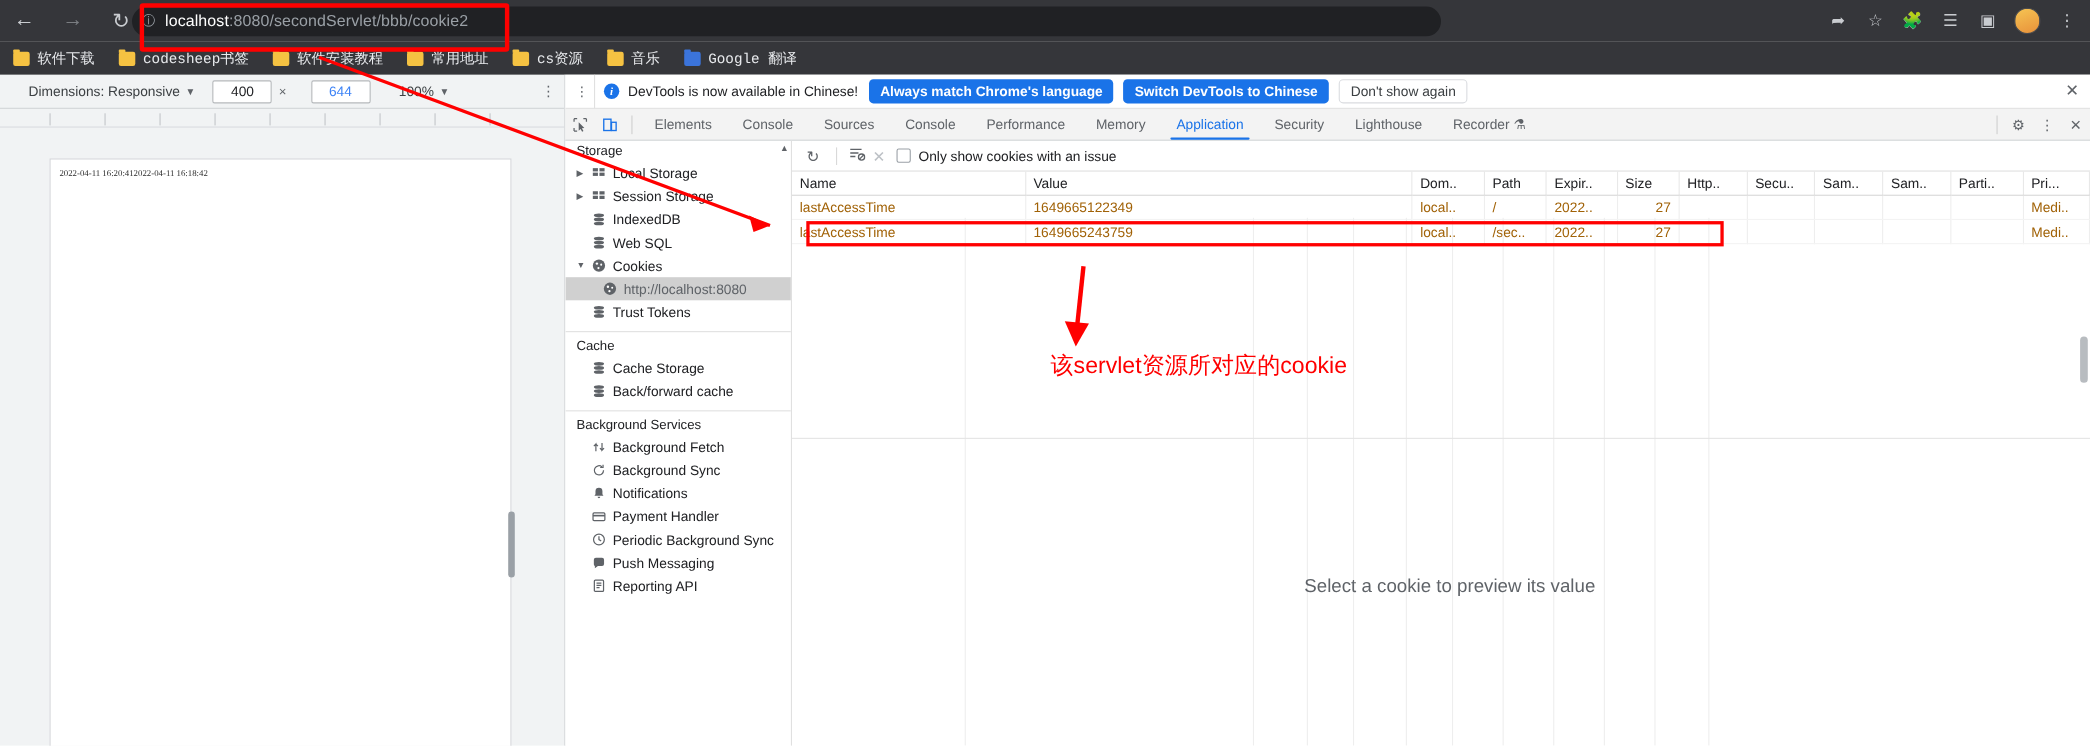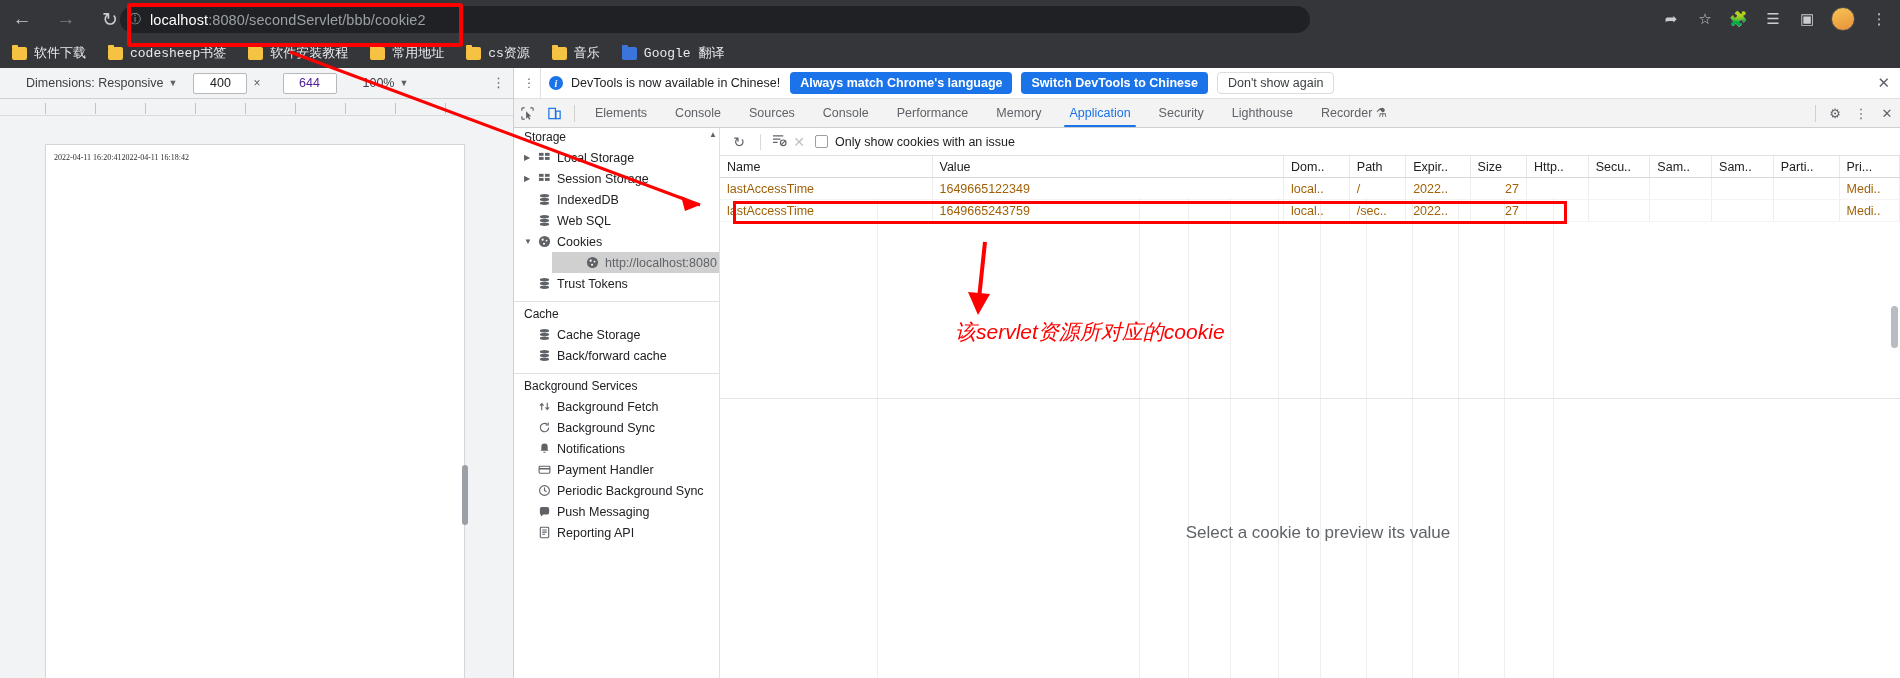--- a/index.html
+++ b/index.html
@@ -31,21 +31,21 @@
   .bm-ico:before{content:"";position:absolute;left:0;top:-2px;width:6px;height:3px;background:#f5c242;border-radius:1px 1px 0 0;}
   .bm-ico.g{background:#3b74db;}
   .bm-ico.g:before{background:#3b74db;}
   .bm-label{font-size:13px;color:#e8eaed;white-space:nowrap;}
 
   
   .devicebar{position:absolute;left:0;top:68px;width:513px;height:31px;background:#f1f3f4;border-bottom:1px solid #cdd0d3;box-sizing:border-box;display:flex;align-items:center;}
   .dim-label{font-size:12.5px;color:#3c4043;margin-left:26px;}
   .caret{font-size:9px;color:#5f6368;margin-left:5px;}
   .dimbox{width:52px;height:19px;border:1px solid #b6b9bc;background:#fff;border-radius:2px;margin-left:16px;font-size:12.5px;color:#202124;display:flex;align-items:center;justify-content:center;}
-  .dimbox.ph{color:#4c1d95;}
+  .dimbox.ph{color:#3b82f6;}
   .xsign{font-size:12px;color:#5f6368;margin:0 6px;}
   .zoomlab{font-size:12.5px;color:#3c4043;margin-left:26px;}
   .kebab-v{position:absolute;right:8px;top:8px;color:#5f6368;font-size:13px;line-height:14px;letter-spacing:0;}
 
   
   .viewport-area{position:absolute;left:0;top:99px;width:513px;height:579px;background:#f1f3f4;}
   .ruler{position:absolute;left:0;top:0;width:513px;height:16px;background:#f1f3f4;border-bottom:1px solid #d9dcdf;}
   .ruler i{position:absolute;top:4px;width:1px;height:11px;background:#c2c5c8;}
   .page-frame{position:absolute;left:45px;top:45px;width:420px;height:672px;background:#ffffff;border:1px solid #d4d6d9;box-sizing:border-box;}
   .page-text{position:absolute;left:8px;top:8px;font-size:8px;color:#2b2b2b;font-family:"Liberation Serif", serif;white-space:nowrap;}
@@ -74,21 +74,21 @@
   .tabstrip-right{position:absolute;right:0;top:0;height:28px;display:flex;align-items:center;}
   .tsr-sep{width:1px;height:17px;background:#d0d0d0;margin:0 6px;}
   .tsr-btn{width:26px;height:28px;display:flex;align-items:center;justify-content:center;color:#5f6368;font-size:13px;}
 
   
   .dt-body{position:relative;height:550px;display:flex;}
   .dt-sidebar{width:206px;background:#ffffff;border-right:1px solid #e0e0e0;box-sizing:border-box;position:relative;overflow:hidden;}
   .sb-scrollup{position:absolute;right:2px;top:2px;color:#5f6368;font-size:8px;}
   .sec-title{font-size:12px;color:#202124;padding:5px 0 3px 10px;}
   .tree-item{display:flex;align-items:center;height:21px;padding-left:10px;font-size:12.5px;color:#202124;white-space:nowrap;}
-  .tree-item.sel{background:#d0d0d0;color:#5f6368;margin-left:38px;}
+  .tree-item.sel{background:#d0d0d0;color:#5f6368;}
   .tw{width:14px;font-size:8px;color:#5f6368;flex:none;display:flex;align-items:center;}
   .tw.blank{color:transparent;}
   .ti-ico{width:19px;flex:none;display:flex;align-items:center;color:#5f6368;}
   .sb-divider{height:1px;background:#e0e0e0;margin:7px 0 0 0;}
 
   
   .dt-main{flex:1;position:relative;background:#ffffff;overflow:hidden;}
   .ck-toolbar{height:28px;display:flex;align-items:center;border-bottom:1px solid #e0e0e0;padding:0 6px;box-sizing:border-box;}
   .ck-refresh{width:26px;text-align:center;color:#5f6368;font-size:14px;}
   .ck-filter{flex:0 0 580px;height:19px;border:1px solid #c8cbcf;border-radius:3px;background:#fff;display:flex;align-items:center;padding-left:7px;box-sizing:border-box;font-size:12px;color:#9aa0a6;}
@@ -107,21 +107,21 @@
   .gf-bottom{position:absolute;left:0;right:0;top:200px;height:1px;background:#e4e4e4;}
 
   .preview-msg{position:absolute;left:16px;right:0;top:395px;text-align:center;font-size:17px;color:#5f6368;}
 
   .mini-scroll{position:absolute;right:2px;top:178px;width:7px;height:42px;background:#b8bcc0;border-radius:4px;}
 
   
   .ann{position:absolute;pointer-events:none;}
   .rect-url{left:127px;top:3px;width:336px;height:44px;border:4px solid #ff0000;border-radius:3px;box-sizing:border-box;}
   .rect-row{left:733px;top:201px;width:834px;height:23px;border:3px solid #ff0000;box-sizing:border-box;}
-  .ann-note{left:955px;top:318px;font-size:21px;color:#ff0000;white-space:nowrap;font-family:"Liberation Sans",sans-serif;font-style:italic;}
+  .ann-note{left:955px;top:318px;font-size:21px;color:#ff0000;white-space:nowrap;font-family:"Liberation Sans",sans-serif;}
   svg.ann-svg{position:absolute;left:0;top:0;width:1900px;height:678px;pointer-events:none;}
 </style>
 </head>
 <body>
 
 <div class="root">
 
   <div class="browser-top">
     <div class="nav-btns">
       <div class="nav-btn">←</div>

